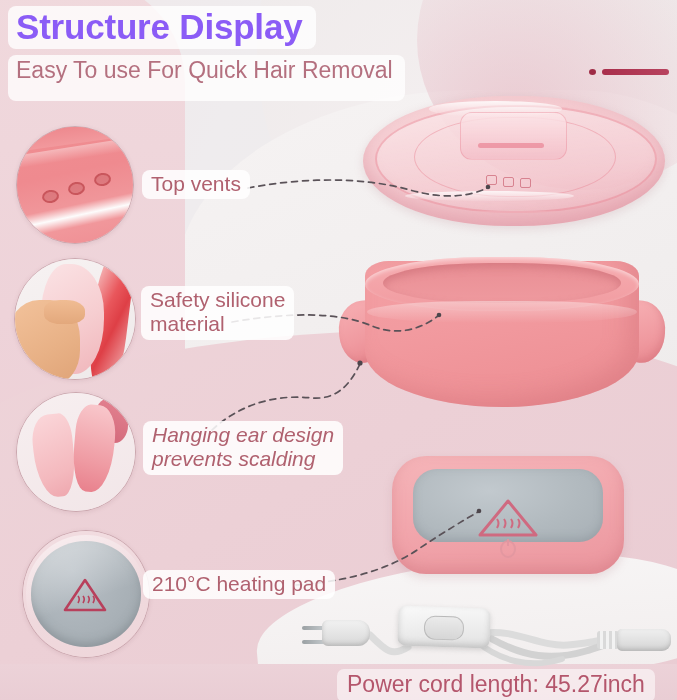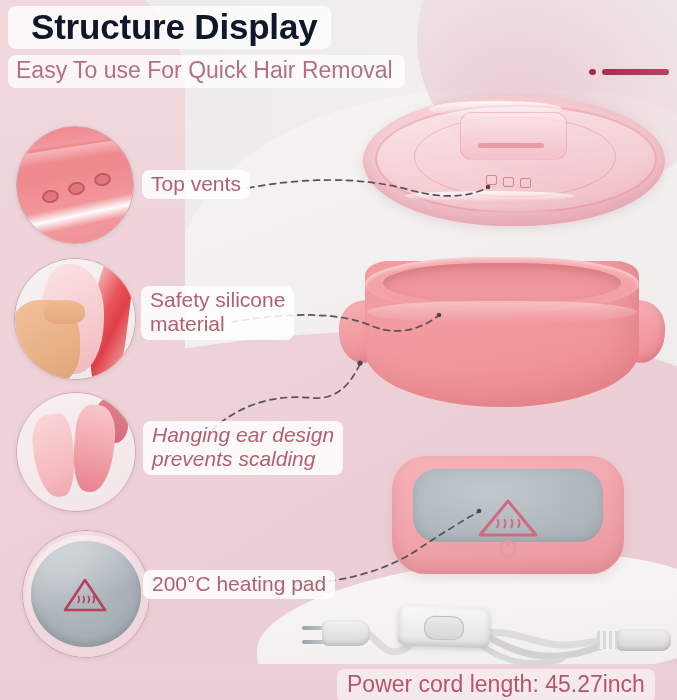--- a/index.html
+++ b/index.html
@@ -91,29 +91,28 @@
     position: absolute;
     left: 8px; top: 6px;
     padding: 1px 14px 3px 8px;
     background: rgba(255,255,255,.80);
     border-radius: 8px;
   }
   .title-plate .title {
     font-size: 35px;
     font-weight: bold;
     letter-spacing: -.2px;
-    color: #0f172a;
+    color: #8b5cf6;
     line-height: 1.12;
     white-space: nowrap;
-    margin-left: 15px;
   }
   .sub-plate {
     position: absolute;
     left: 8px; top: 55px;
-    padding: 2px 12px 3px 8px;
+    padding: 2px 12px 16px 8px;
     background: rgba(255,255,255,.78);
     border-radius: 8px;
   }
   .sub-plate .subtitle {
     font-size: 23px;
     color: #b4707f;
     line-height: 1.2;
     white-space: nowrap;
   }
   .accent-mark {
@@ -562,17 +561,17 @@
     <circle cx="439" cy="315" r="2.3" fill="#4d464c"></circle>
     <circle cx="360" cy="363" r="2.6" fill="#4d464c"></circle>
     <circle cx="479" cy="511" r="2.3" fill="#4d464c"></circle>
   </svg>
 
   <div class="label lbl-vents">Top vents</div>
   <div class="label lbl-silicone">Safety silicone
 material</div>
   <div class="label lbl-ear">Hanging ear design
 prevents scalding</div>
-  <div class="label lbl-heat">200°C heating pad</div>
+  <div class="label lbl-heat">210°C heating pad</div>
 
   <div class="cord-label">Power cord length: 45.27inch</div>
 
 </div>
 
 </body></html>

